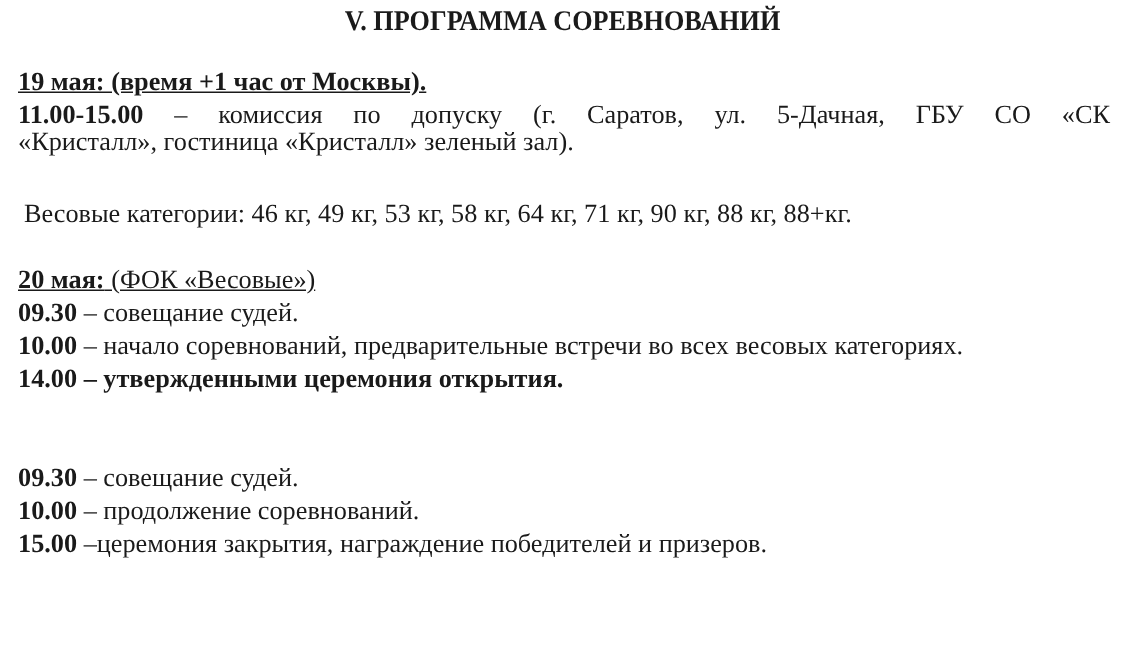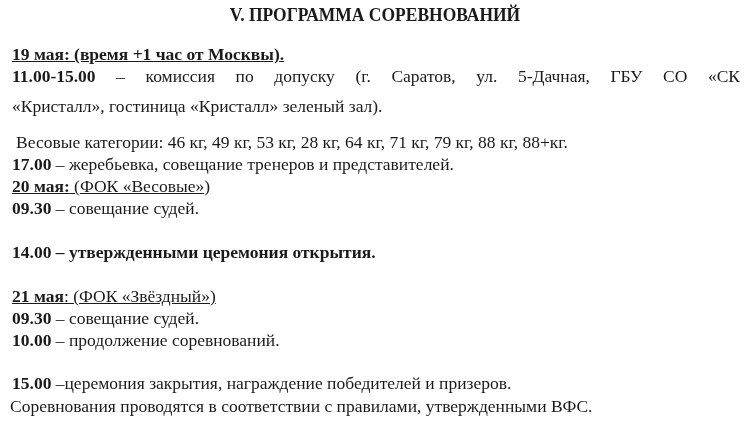--- a/index.html
+++ b/index.html
@@ -32,50 +32,44 @@
 <div class="doc">
 
   <div class="title">V. ПРОГРАММА СОРЕВНОВАНИЙ</div>
 
   <div class="line b u" style="top:44px">
     <span>19 мая: (время +1 час от Москвы).</span>
   </div>
   <div class="line justify" style="top:66px">
     <span class="b">11.00-15.00</span><span> – </span><span>комиссия по допуску (г. Саратов, ул. 5-Дачная, ГБУ СО «СК</span>
   </div>
-  <div class="line" style="top:96px">
+  <div class="line" style="top:84px">
     <span>«Кристалл», гостиница «Кристалл» зеленый зал).</span>
   </div>
   <div class="line indent" style="top:132px">
-    <span>Весовые категории: 46 кг, 49 кг, 53 кг, 28 кг, 64 кг, 71 кг, 79 кг, 88 кг, 88+кг.</span>
-  </div>
-  <div class="line" style="top:154px">
-    <span class="b">17.00</span><span> – </span><span>жеребьевка, совещание тренеров и представителей.</span>
+    <span>Весовые категории: 46 кг, 49 кг, 53 кг, 58 кг, 64 кг, 71 кг, 90 кг, 88 кг, 88+кг.</span>
   </div>
 
   <div class="line u" style="top:176px">
     <span class="b">20 мая:</span><span> (ФОК «Весовые»)</span>
   </div>
   <div class="line" style="top:198px">
     <span class="b">09.30</span><span> – </span><span>совещание судей.</span>
   </div>
+  <div class="line" style="top:220px">
+    <span class="b">10.00</span><span> – </span><span>начало соревнований, предварительные встречи во всех весовых категориях.</span>
+  </div>
   <div class="line b" style="top:242px">
     <span>14.00</span><span> – </span><span>утвержденными церемония открытия.</span>
   </div>
 
-  <div class="line u" style="top:286px">
-    <span class="b">21 мая</span><span>: (ФОК «Звёздный»)</span>
-  </div>
   <div class="line" style="top:308px">
     <span class="b">09.30</span><span> – </span><span>совещание судей.</span>
   </div>
   <div class="line" style="top:330px">
     <span class="b">10.00</span><span> – </span><span>продолжение соревнований.</span>
   </div>
-  <div class="line" style="top:373px">
+  <div class="line" style="top:352px">
     <span class="b">15.00</span><span> –</span><span>церемония закрытия, награждение победителей и призеров.</span>
   </div>
 
-  <div class="line" style="top:396px;left:10px">
-    <span>Соревнования проводятся в соответствии с правилами, утвержденными ВФС.</span>
-  </div>
 
 </div>
 
 </body></html>

